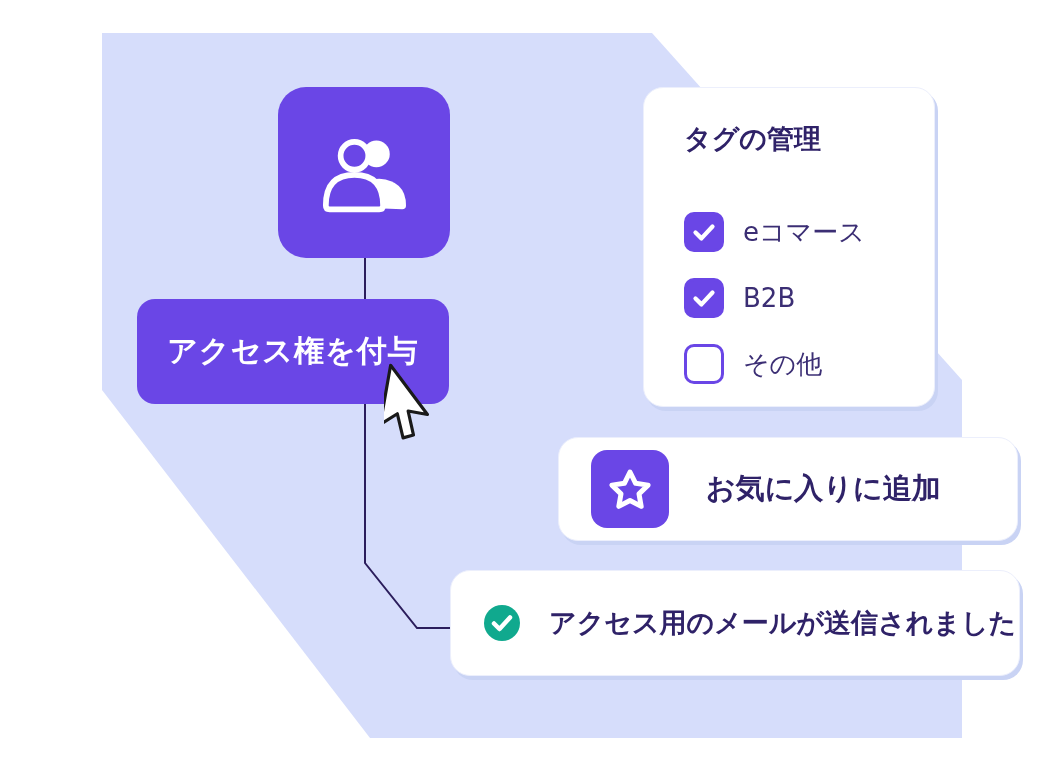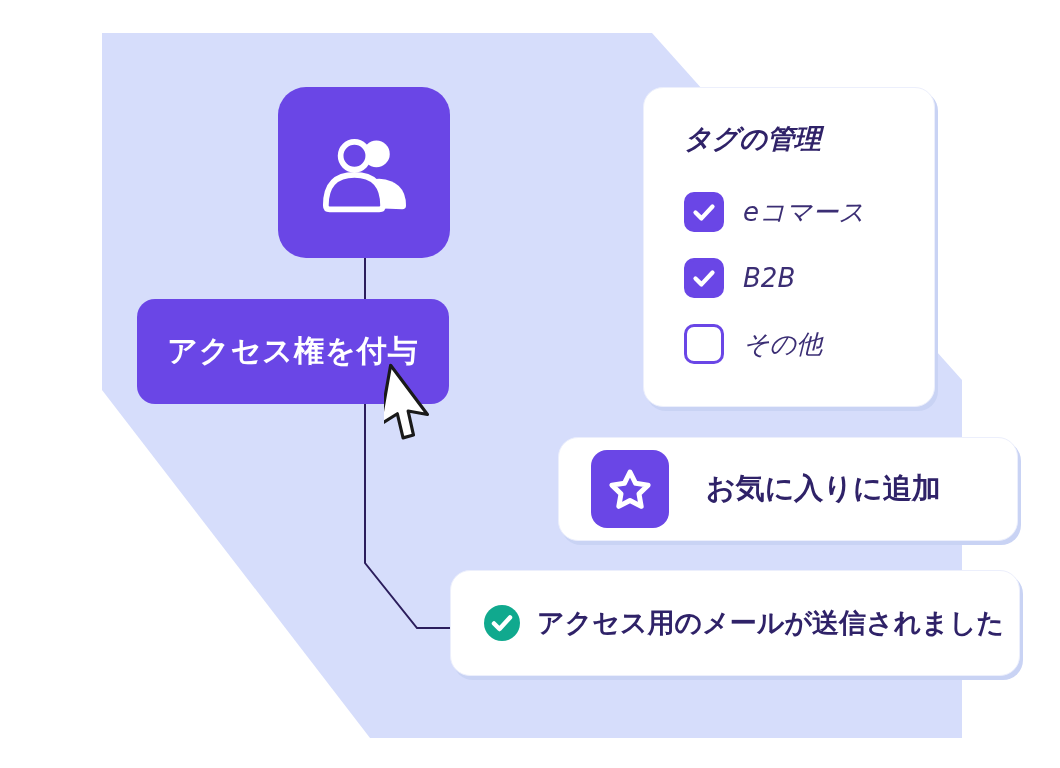--- a/index.html
+++ b/index.html
@@ -45,42 +45,42 @@
 
   
   .card{
     position:absolute;background:#ffffff;border-radius:20px;
     border:1px solid #eceffc;
     box-shadow:3px 4px 0 var(--card-shadow);
   }
 
   
   .tag-card{left:643px;top:87px;width:292px;height:320px;padding:36px 30px 0 40px;}
-  .tag-title{font-size:27px;font-weight:bold;color:var(--text);line-height:30px;margin-bottom:38px;font-style:italic;}
+  .tag-title{font-size:27px;font-weight:bold;color:var(--text);line-height:30px;margin-bottom:58px;}
   .tag-row{display:flex;align-items:center;gap:19px;margin-bottom:26px;height:40px;}
   .checkbox{
     width:40px;height:40px;border-radius:10px;flex:0 0 40px;
     border:3px solid var(--accent);background:#ffffff;
     display:flex;align-items:center;justify-content:center;cursor:pointer;
   }
   .checkbox svg{visibility:hidden;}
   .checkbox.is-checked{background:var(--accent);}
   .checkbox.is-checked svg{visibility:visible;}
-  .tag-label{font-size:26px;color:var(--text-soft);font-style:italic;}
+  .tag-label{font-size:26px;color:var(--text-soft);}
 
   
   .fav-card{left:558px;top:437px;width:460px;height:104px;display:flex;align-items:center;padding-left:32px;gap:37px;}
   .fav-icon-tile{
     width:78px;height:78px;border-radius:16px;background:var(--accent);flex:0 0 78px;
     display:flex;align-items:center;justify-content:center;cursor:pointer;
   }
   .fav-label{font-size:29px;font-weight:bold;color:var(--text);}
 
   
-  .toast-card{left:450px;top:570px;width:570px;height:106px;display:flex;align-items:center;padding-left:33px;gap:17px;}
+  .toast-card{left:450px;top:570px;width:570px;height:106px;display:flex;align-items:center;padding-left:33px;gap:29px;}
   .toast-icon{width:36px;height:36px;flex:0 0 36px;}
   .toast-label{font-size:27px;font-weight:bold;color:var(--text);white-space:nowrap;}
 </style>
 </head>
 <body>
 
 <div class="stage">
 
   <div class="bg-polygon"></div>
 

